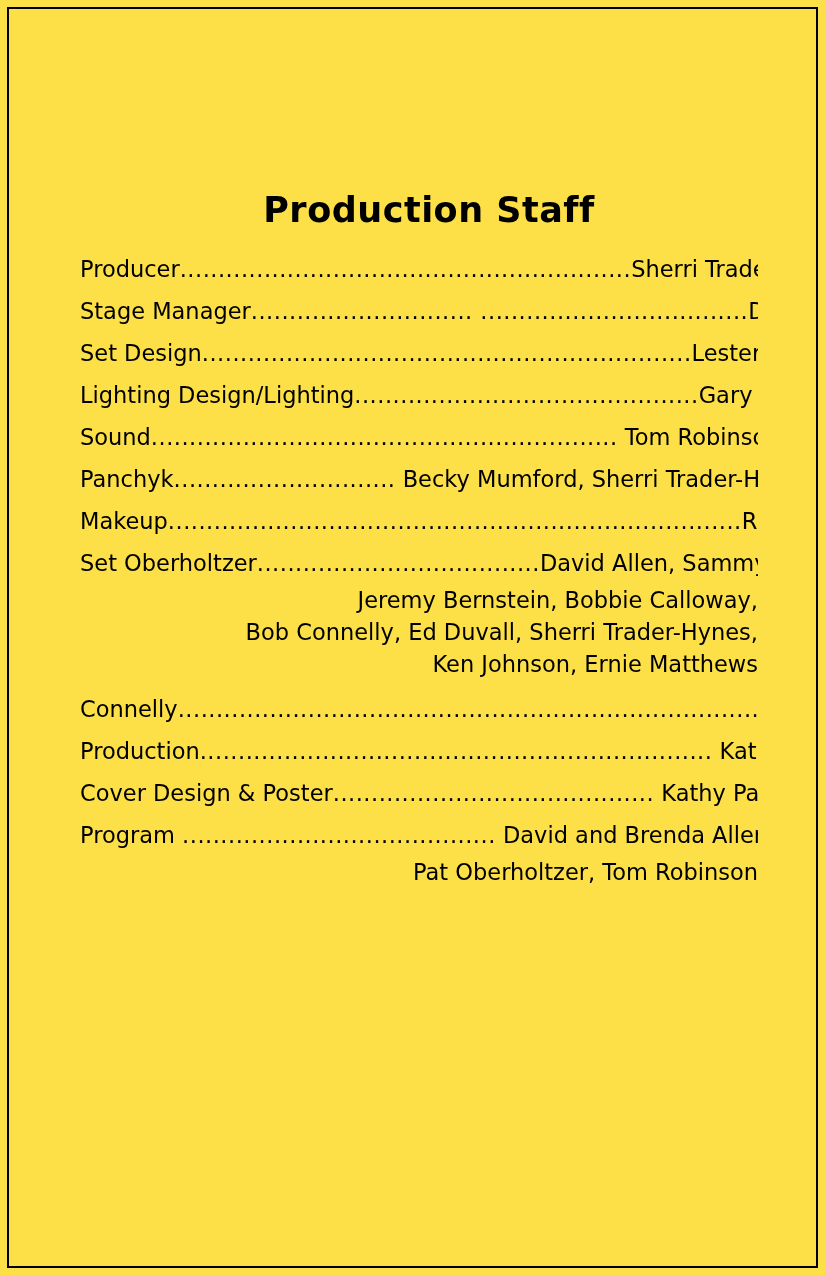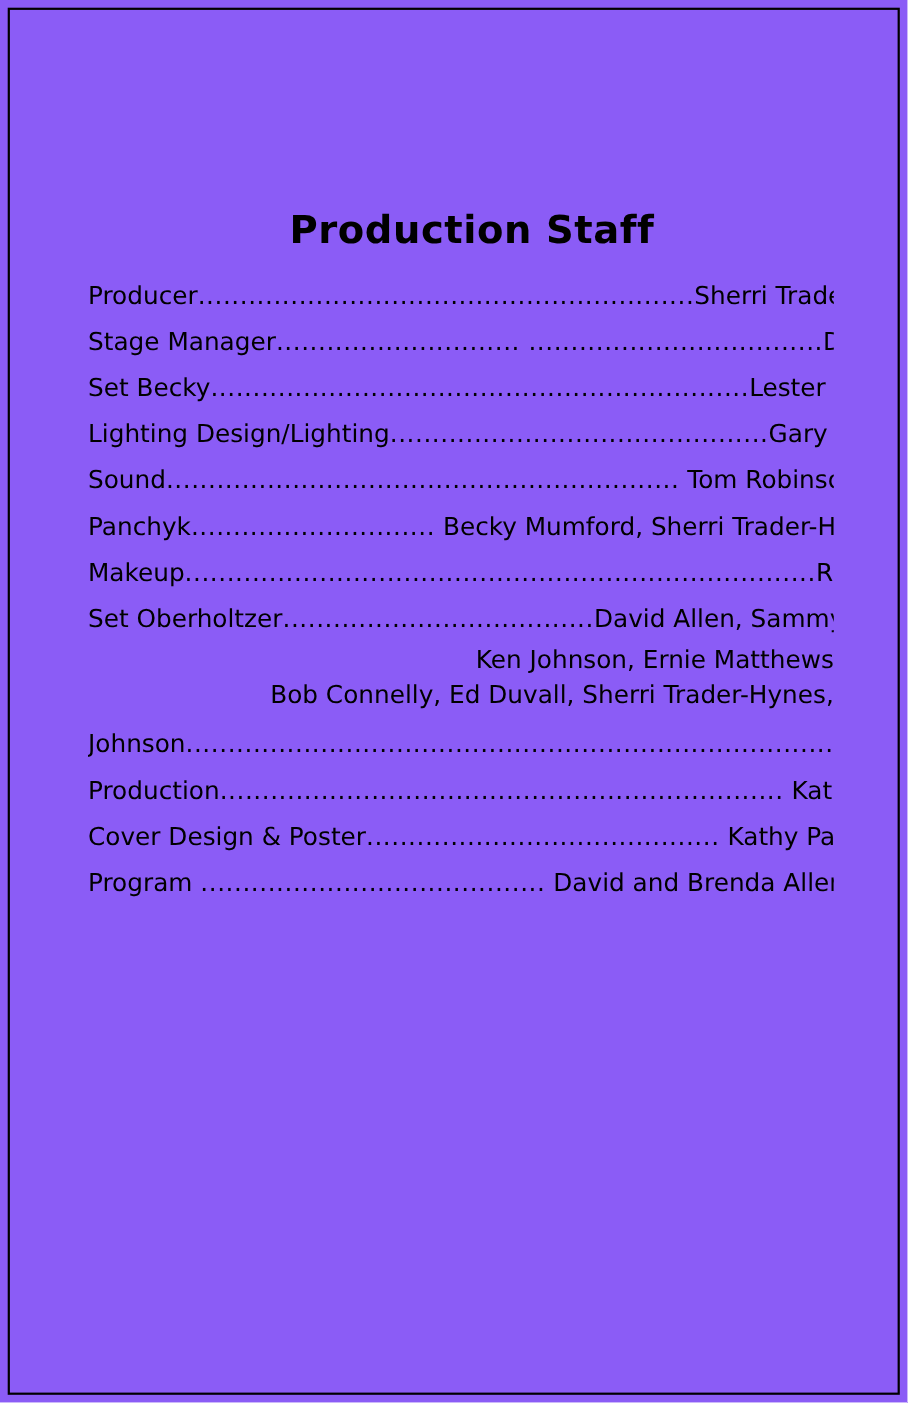--- a/index.html
+++ b/index.html
@@ -8,21 +8,21 @@
     background: #ffffff;
   }
   body {
     font-family: "DejaVu Sans", sans-serif;
   }
   .page {
     position: relative;
     width: 825px;
     height: 1275px;
     box-sizing: border-box;
-    background: #8b5cf6;
+    background: #fde047;
     overflow: hidden;
   }
   .page-border {
     position: absolute;
     left: 7px;
     top: 7px;
     width: 811px;
     height: 1261px;
     box-sizing: border-box;
     border: 2px solid #000000;
@@ -94,21 +94,21 @@
 
       <div class="row-block">
         <div class="staff-row"><span class="role">Producer</span><span class="dots">...........................................................</span><span class="names">Sherri Trader-Hynes</span></div>
       </div>
 
       <div class="row-block">
         <div class="staff-row"><span class="role">Stage Manager</span><span class="dots">............................. ...................................</span><span class="names">David Allen</span></div>
       </div>
 
       <div class="row-block">
-        <div class="staff-row"><span class="role">Set Becky</span><span class="dots">................................................................</span><span class="names">Lester Huss</span></div>
+        <div class="staff-row"><span class="role">Set Design</span><span class="dots">................................................................</span><span class="names">Lester Huss</span></div>
       </div>
 
       <div class="row-block">
         <div class="staff-row"><span class="role">Lighting Design/Lighting</span><span class="dots">.............................................</span><span class="names">Gary Finley</span></div>
       </div>
 
       <div class="row-block">
         <div class="staff-row"><span class="role">Sound</span><span class="dots">.............................................................</span><span class="names"> Tom Robinson</span></div>
       </div>
 
@@ -116,35 +116,37 @@
         <div class="staff-row"><span class="role">Panchyk</span><span class="dots">.............................</span><span class="names"> Becky Mumford, Sherri Trader-Hynes</span></div>
       </div>
 
 
       <div class="row-block">
         <div class="staff-row"><span class="role">Makeup</span><span class="dots">...........................................................................</span><span class="names">Rusty Mumford</span></div>
       </div>
 
       <div class="row-block multi">
         <div class="staff-row"><span class="role">Set Oberholtzer</span><span class="dots">.....................................</span><span class="names">David Allen, Sammy Barnes,</span></div>
+        <div class="extra-line">Jeremy Bernstein, Bobbie Calloway,</div>
+        <div class="extra-line">Bob Connelly, Ed Duvall, Sherri Trader-Hynes,</div>
         <div class="extra-line">Ken Johnson, Ernie Matthews</div>
-        <div class="extra-line">Bob Connelly, Ed Duvall, Sherri Trader-Hynes,</div>
       </div>
 
       <div class="row-block">
-        <div class="staff-row"><span class="role">Johnson</span><span class="dots">..............................................................................</span></div>
+        <div class="staff-row"><span class="role">Connelly</span><span class="dots">..............................................................................</span></div>
       </div>
 
       <div class="row-block">
         <div class="staff-row"><span class="role">Production</span><span class="dots">...................................................................</span><span class="names"> Kathy Panchyk</span></div>
       </div>
 
       <div class="row-block">
         <div class="staff-row"><span class="role">Cover Design &amp; Poster</span><span class="dots">..........................................</span><span class="names"> Kathy Panchyk</span></div>
       </div>
 
       <div class="row-block multi">
         <div class="staff-row"><span class="role">Program </span><span class="dots">.........................................</span><span class="names"> David and Brenda Allen, David and</span></div>
+        <div class="extra-line">Pat Oberholtzer, Tom Robinson</div>
       </div>
 
     </div>
   </div>
 </div>
 
 </body></html>

